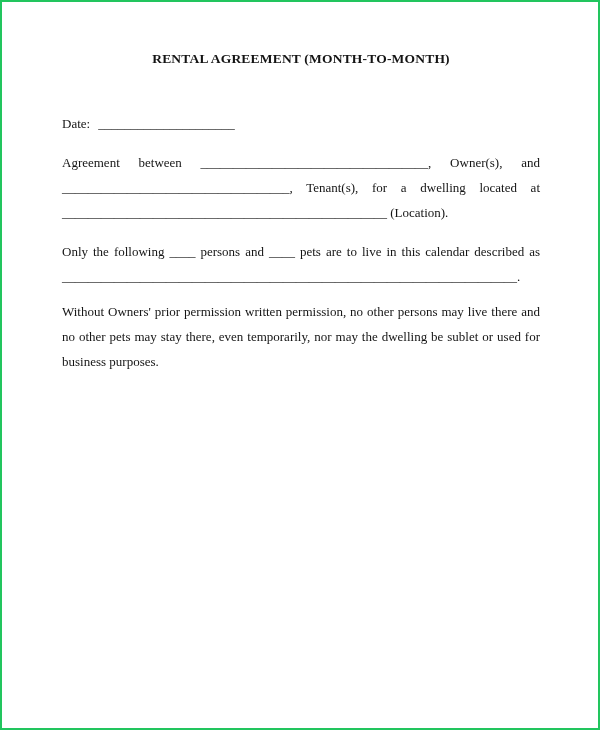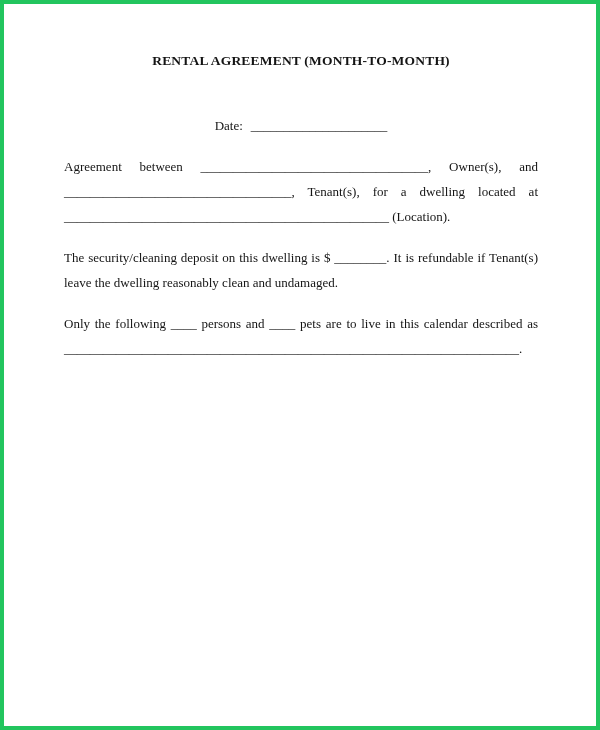--- a/index.html
+++ b/index.html
@@ -6,47 +6,46 @@
     margin: 0;
     padding: 0;
     background: #ffffff;
   }
   .page {
     position: relative;
     box-sizing: border-box;
     width: 600px;
     height: 730px;
     background: #ffffff;
-    border: 4px solid #22c55e;
+    border: 2px solid #22c55e;
     padding: 44px 58px 0 60px;
     overflow: hidden;
     font-family: "Liberation Serif", "DejaVu Serif", serif;
     font-size: 13px;
     line-height: 25px;
     color: #141414;
   }
   .doc-title {
     margin: 0 0 40px 0;
     text-align: center;
     font-size: 13.5px;
     font-weight: bold;
     letter-spacing: 0.2px;
     line-height: 25px;
   }
   .date-line {
     margin: 0 0 14px 0;
     line-height: 25px;
-    text-align: center;
   }
   .date-line .blank {
     margin-left: 8px;
     letter-spacing: 0;
   }
   p.body-para {
-    margin: 16px 0 14px 0;
+    margin: 10px 0 14px 0;
     text-align: justify;
     line-height: 25px;
   }
   p.body-para.tight {
     margin-bottom: 0;
   }
 </style>
 </head>
 <body>
 
@@ -55,20 +54,20 @@
   <h1 class="doc-title">RENTAL AGREEMENT (MONTH-TO-MONTH)</h1>
 
   <p class="date-line">
     <span>Date:</span><span class="blank">_____________________</span>
   </p>
 
   <p class="body-para">Agreement between ___________________________________, Owner(s), and ___________________________________, Tenant(s), for a dwelling located at __________________________________________________ (Location).</p>
 
 
 
-  <p class="body-para">The security/cleaning deposit on this dwelling is $ ________.  It is refundable if Tenant(s) leave the dwelling reasonably clean and undamaged.</p>
 
 
 
   <p class="body-para tight">Only the following ____ persons and ____ pets are to live in this calendar described as ______________________________________________________________________.</p>
 
+  <p class="body-para">Without Owners' prior permission written permission, no other persons may live there and no other pets may stay there, even temporarily, nor may the dwelling be sublet or used for business purposes.</p>
 
 </div>
 
 </body></html>

